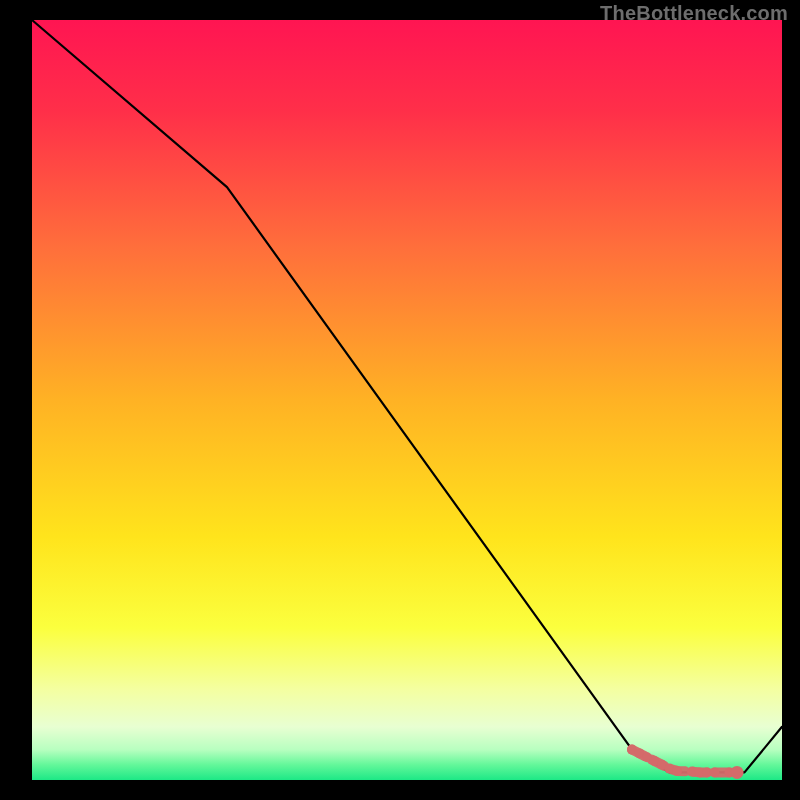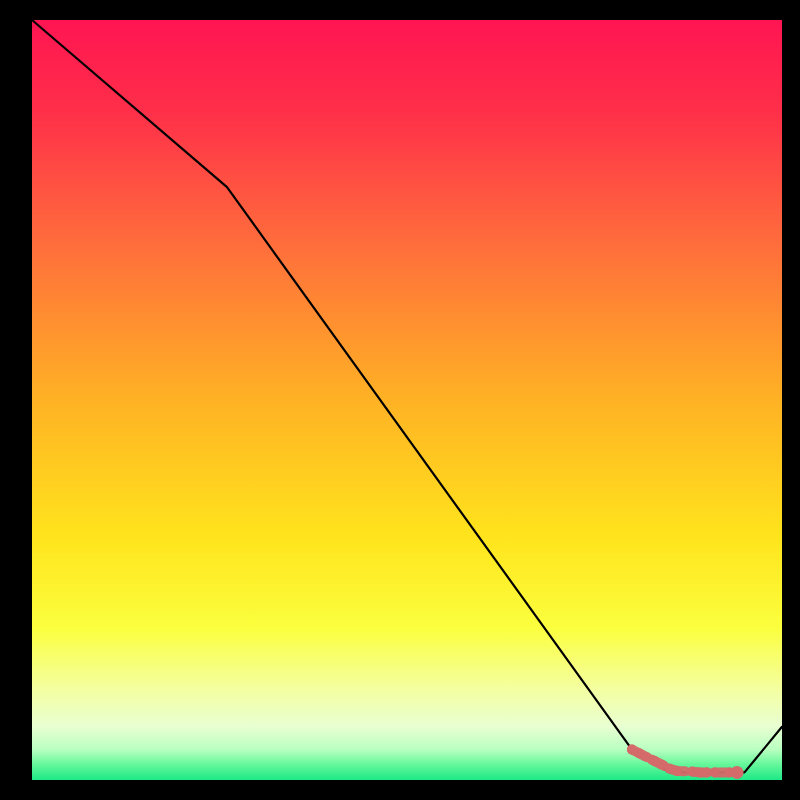--- a/index.html
+++ b/index.html
@@ -61,13 +61,14 @@
       <circle cx="637.5" cy="748.6" r="5" fill="#d46a6a"></circle>
       <circle cx="645.0" cy="750.9" r="5" fill="#d46a6a"></circle>
       <circle cx="660.0" cy="751.6" r="5" fill="#d46a6a"></circle>
       <circle cx="667.5" cy="752.4" r="5" fill="#d46a6a"></circle>
       <circle cx="675.0" cy="752.4" r="5" fill="#d46a6a"></circle>
       <circle cx="682.5" cy="752.4" r="5" fill="#d46a6a"></circle>
       <circle cx="697.5" cy="752.4" r="5" fill="#d46a6a"></circle>
       <circle cx="705.0" cy="752.4" r="5" fill="#d46a6a"></circle>
       <circle cx="705.0" cy="752.4" r="6.5" fill="#d46a6a"></circle>
     </svg>
+  <div class="watermark">TheBottleneck.com</div>
 </div>
 
 </body></html>

